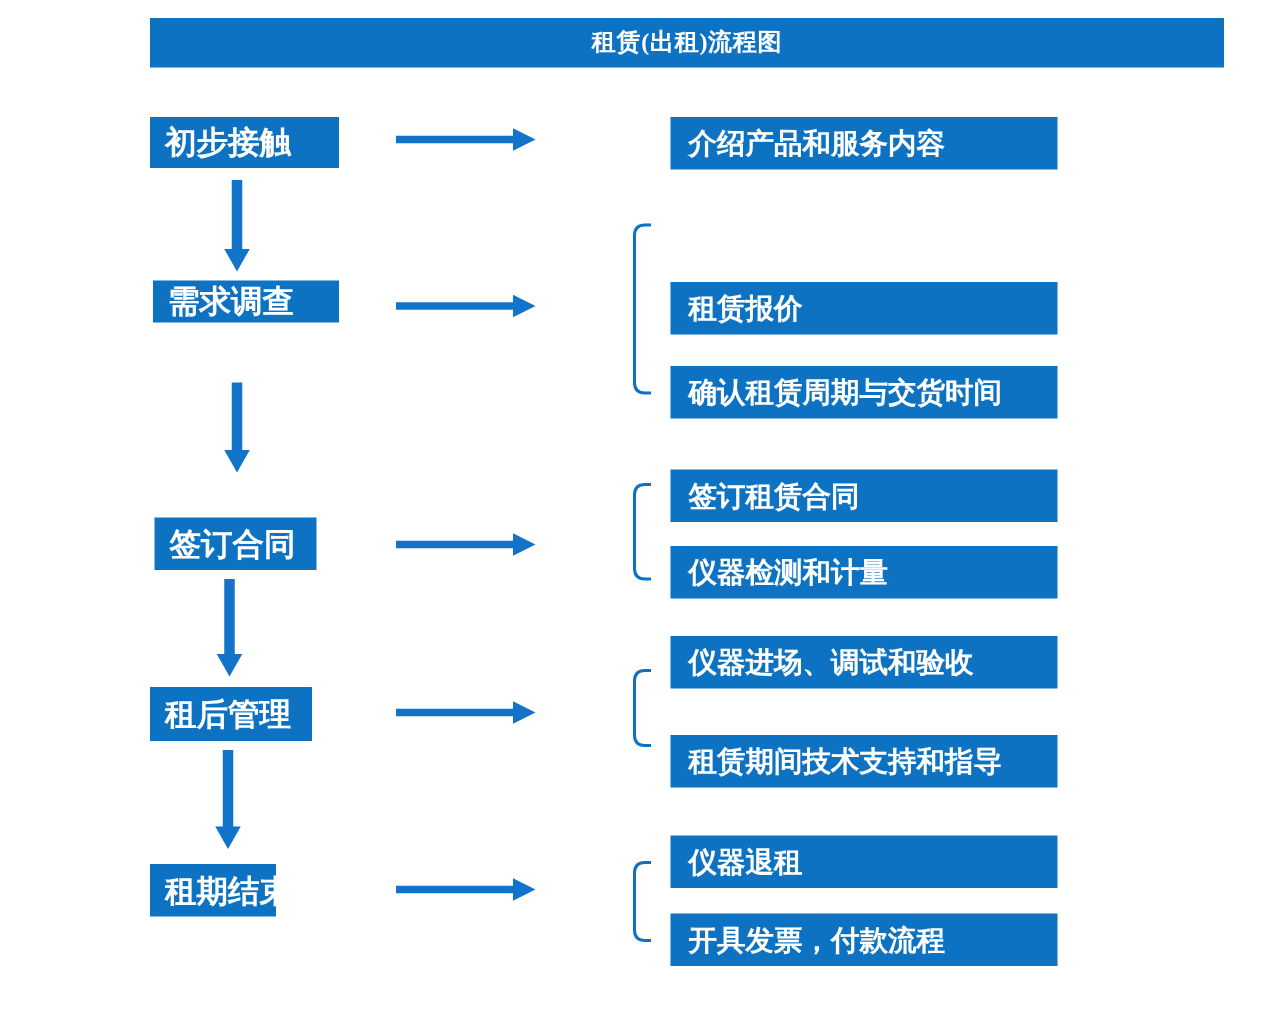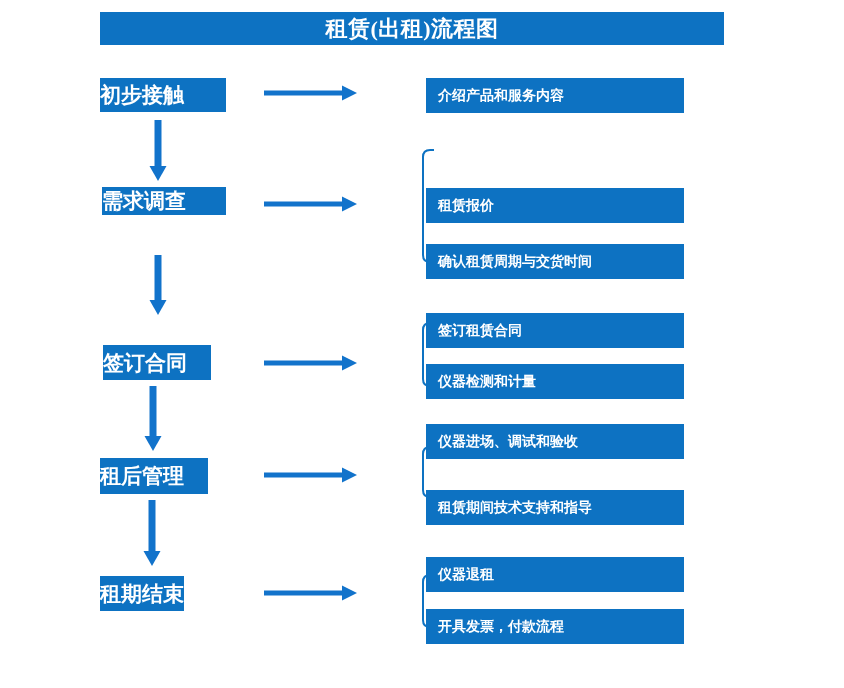--- a/index.html
+++ b/index.html
@@ -11,37 +11,37 @@
   html,body{margin:0;padding:0;}
   body{
     width:844px;height:688px;
     background:var(--bg);
     font-family:"Liberation Serif","DejaVu Serif",serif;
     overflow:hidden;
   }
   .canvas{position:relative;width:844px;height:688px;}
   .layer{position:absolute;left:0;top:0;width:844px;height:688px;}
   .titlebar{
-    position:absolute;left:100px;top:12px;width:624px;height:33px;
+    position:absolute;left:100px;top:12px;width:716px;height:33px;
     background:var(--primary);color:var(--boxtext);
-    font-weight:700;font-size:22px;
+    font-weight:700;font-size:16px;
     display:flex;align-items:center;justify-content:center;
     letter-spacing:0.5px;
   }
   .step{
     position:absolute;background:var(--primary);color:var(--boxtext);
     font-weight:700;font-size:21px;
     display:flex;align-items:center;
-    box-sizing:border-box;
+    padding-left:10px;box-sizing:border-box;
     white-space:nowrap;
   }
   .detail{
-    position:absolute;left:426px;width:258px;height:35px;
+    position:absolute;left:447px;width:258px;height:35px;
     background:var(--primary);color:var(--boxtext);
-    font-weight:700;font-size:14px;
+    font-weight:700;font-size:19px;
     display:flex;align-items:center;
     padding-left:12px;box-sizing:border-box;
     white-space:nowrap;
   }
   .shaft{stroke:var(--arrow);}
   .head{fill:var(--arrow);stroke:none;}
   .bracket{fill:none;stroke:var(--primary);stroke-width:2;}
 </style>
 </head>
 <body>

